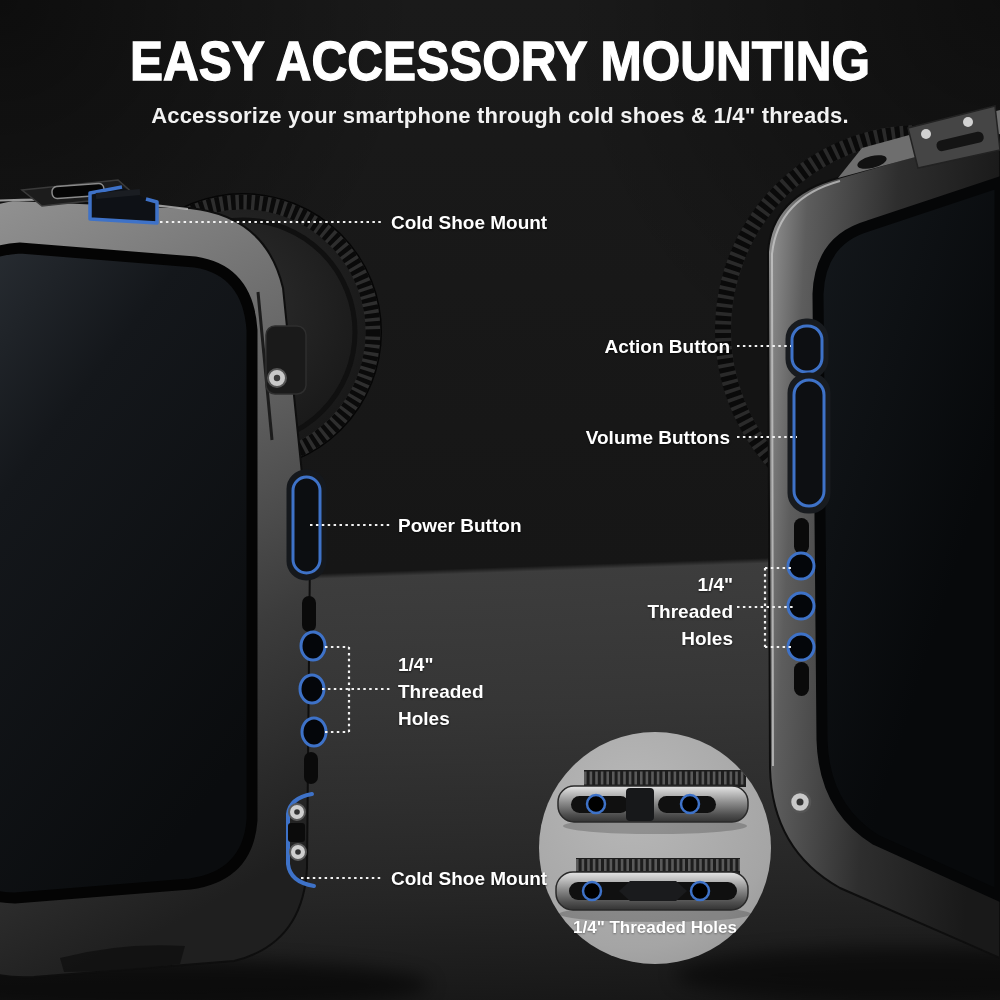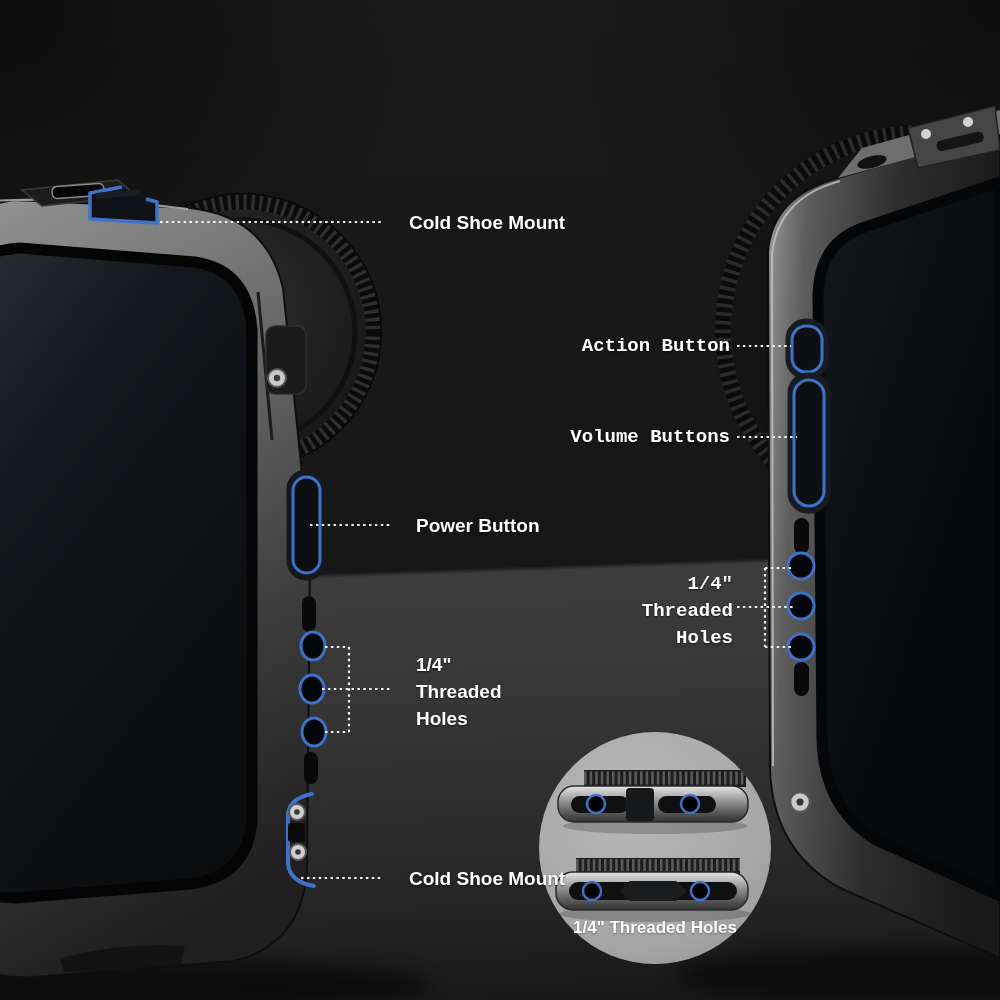--- a/index.html
+++ b/index.html
@@ -20,34 +20,37 @@
     -webkit-text-stroke:1.3px #fff;white-space:nowrap;
   }
   .subtitle{
     margin:14px 0 0 0;color:#f2f2f2;font-size:22px;font-weight:600;letter-spacing:.2px;
   }
   svg.art{position:absolute;inset:0;z-index:2;}
   .lbl{
     position:absolute;z-index:6;color:#fff;font-size:19px;font-weight:700;
     line-height:27px;white-space:nowrap;transform:translateY(-50%);
     text-shadow:0 1px 2px rgba(0,0,0,.6);
-    margin-left:18px;
   }
   .lbl.wrap{white-space:normal;width:122px;}
-  .lbl.right{text-align:right;font-family:Liberation Mono, monospace;}
+  .lbl.right{text-align:right;}
   .inset-caption{
     position:absolute;z-index:6;color:#fff;font-size:17px;font-weight:700;
     transform:translate(-50%,-50%);white-space:nowrap;text-shadow:0 1px 2px rgba(0,0,0,.35);
   }
 </style>
 </head>
 <body>
 
 <div class="stage">
 
+  <div class="hdr">
+    <h1 class="title">EASY ACCESSORY MOUNTING</h1>
+    <p class="subtitle">Accessorize your smartphone through cold shoes &amp; 1/4" threads.</p>
+  </div>
 
   <svg class="art" viewBox="0 0 1000 1000">
     <defs>
       <linearGradient id="frameL" x1="0" y1="0" x2="0.25" y2="1">
         <stop offset="0" stop-color="#969696"></stop>
           <stop offset="0.35" stop-color="#6a6a6a"></stop>
         <stop offset="0.7" stop-color="#3c3c3c"></stop>
           <stop offset="1" stop-color="#1f1f1f"></stop>
       </linearGradient>
       <linearGradient id="screenL" x1="0" y1="0" x2="0.6" y2="1">

